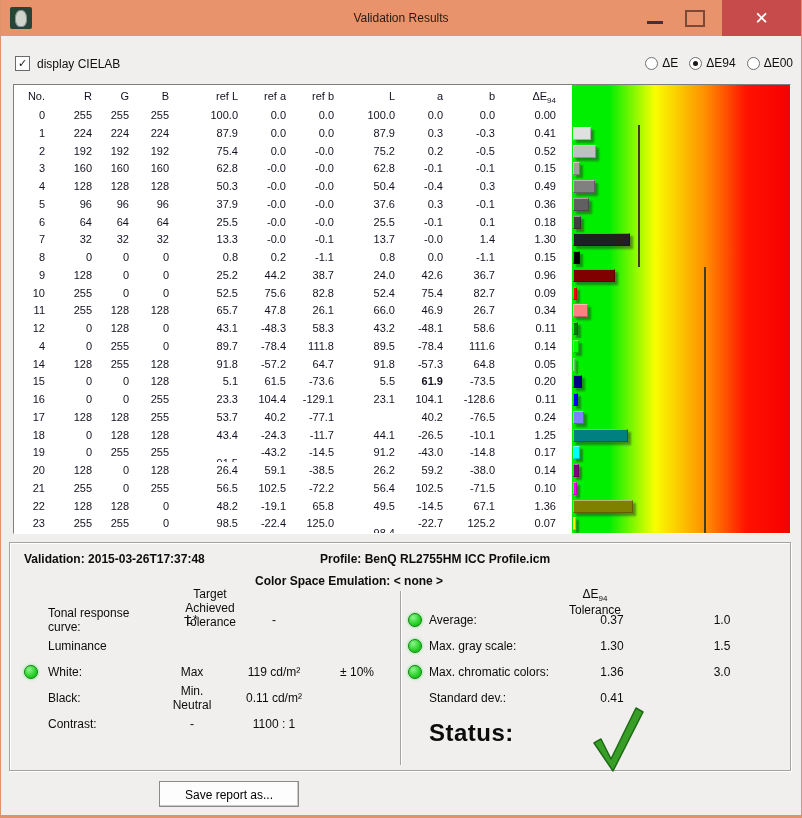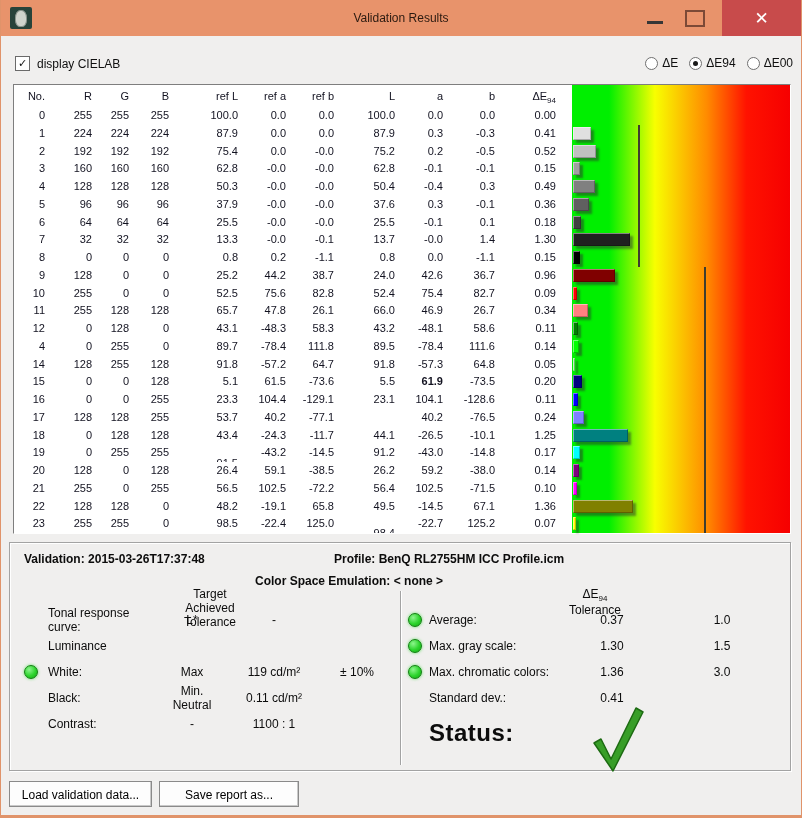--- a/index.html
+++ b/index.html
@@ -47,21 +47,21 @@
   .de-bar{position:absolute;left:1px;height:13px;box-sizing:border-box;
     border-top:1px solid rgba(255,255,255,0.45);border-left:1px solid rgba(255,255,255,0.45);
     border-right:1px solid rgba(0,0,0,0.25);border-bottom:1px solid rgba(0,0,0,0.25);
     box-shadow:3px 3px 2px rgba(45,45,45,0.5);}
   .tol-line{position:absolute;width:2px;background:#3e3e30;}
   
   .summary-box{position:absolute;left:8px;top:542px;width:782px;height:229px;box-sizing:border-box;
     border:1px solid #a3a3a3;box-shadow:inset 1px 1px 0 #ffffff,1px 1px 0 #ffffff;font-size:12px;color:#0c0c0c;}
   .sum-head-line{position:absolute;top:9px;font-weight:bold;white-space:nowrap;}
   .sum-validation{left:14px;}
-  .sum-profile{left:324px;}
+  .sum-profile{left:310px;}
   .sum-emulation{left:245px;top:31px;}
   .v-divider{position:absolute;left:390px;top:48px;bottom:5px;width:1px;background:#a3a3a3;box-shadow:1px 0 0 #ffffff;}
   .sum-left{position:absolute;left:14px;top:44px;width:372px;}
   .sum-row{display:flex;align-items:center;height:26px;}
   .sum-row.hdr{height:20px;flex-direction:column;}
   .sum-left .c-dot{width:24px;display:flex;justify-content:flex-start;}
   .sum-left .c-lbl{width:112px;}
   .sum-left .c-t{width:64px;text-align:center;}
   .sum-left .c-a{width:100px;text-align:center;}
   .sum-left .c-tol{width:66px;text-align:center;}
@@ -593,16 +593,15 @@
         <span class="status-label">Status:</span>
         <span class="status-check">
           <svg width="62" height="72" viewBox="0 0 62 72">
             <path d="M8 40 L15 36 L25 56 L50 5 L57 9 L27 68 Z" fill="#389e28" stroke="#1d6b12" stroke-width="1.5" stroke-linejoin="round"></path>
           </svg>
         </span>
       </div>
     </div>
   </div>
 
-  <button class="push-btn btn-load">Load validation data...</button>
   <button class="push-btn btn-save">Save report as...</button>
 
 </div>
 
 </body></html>

